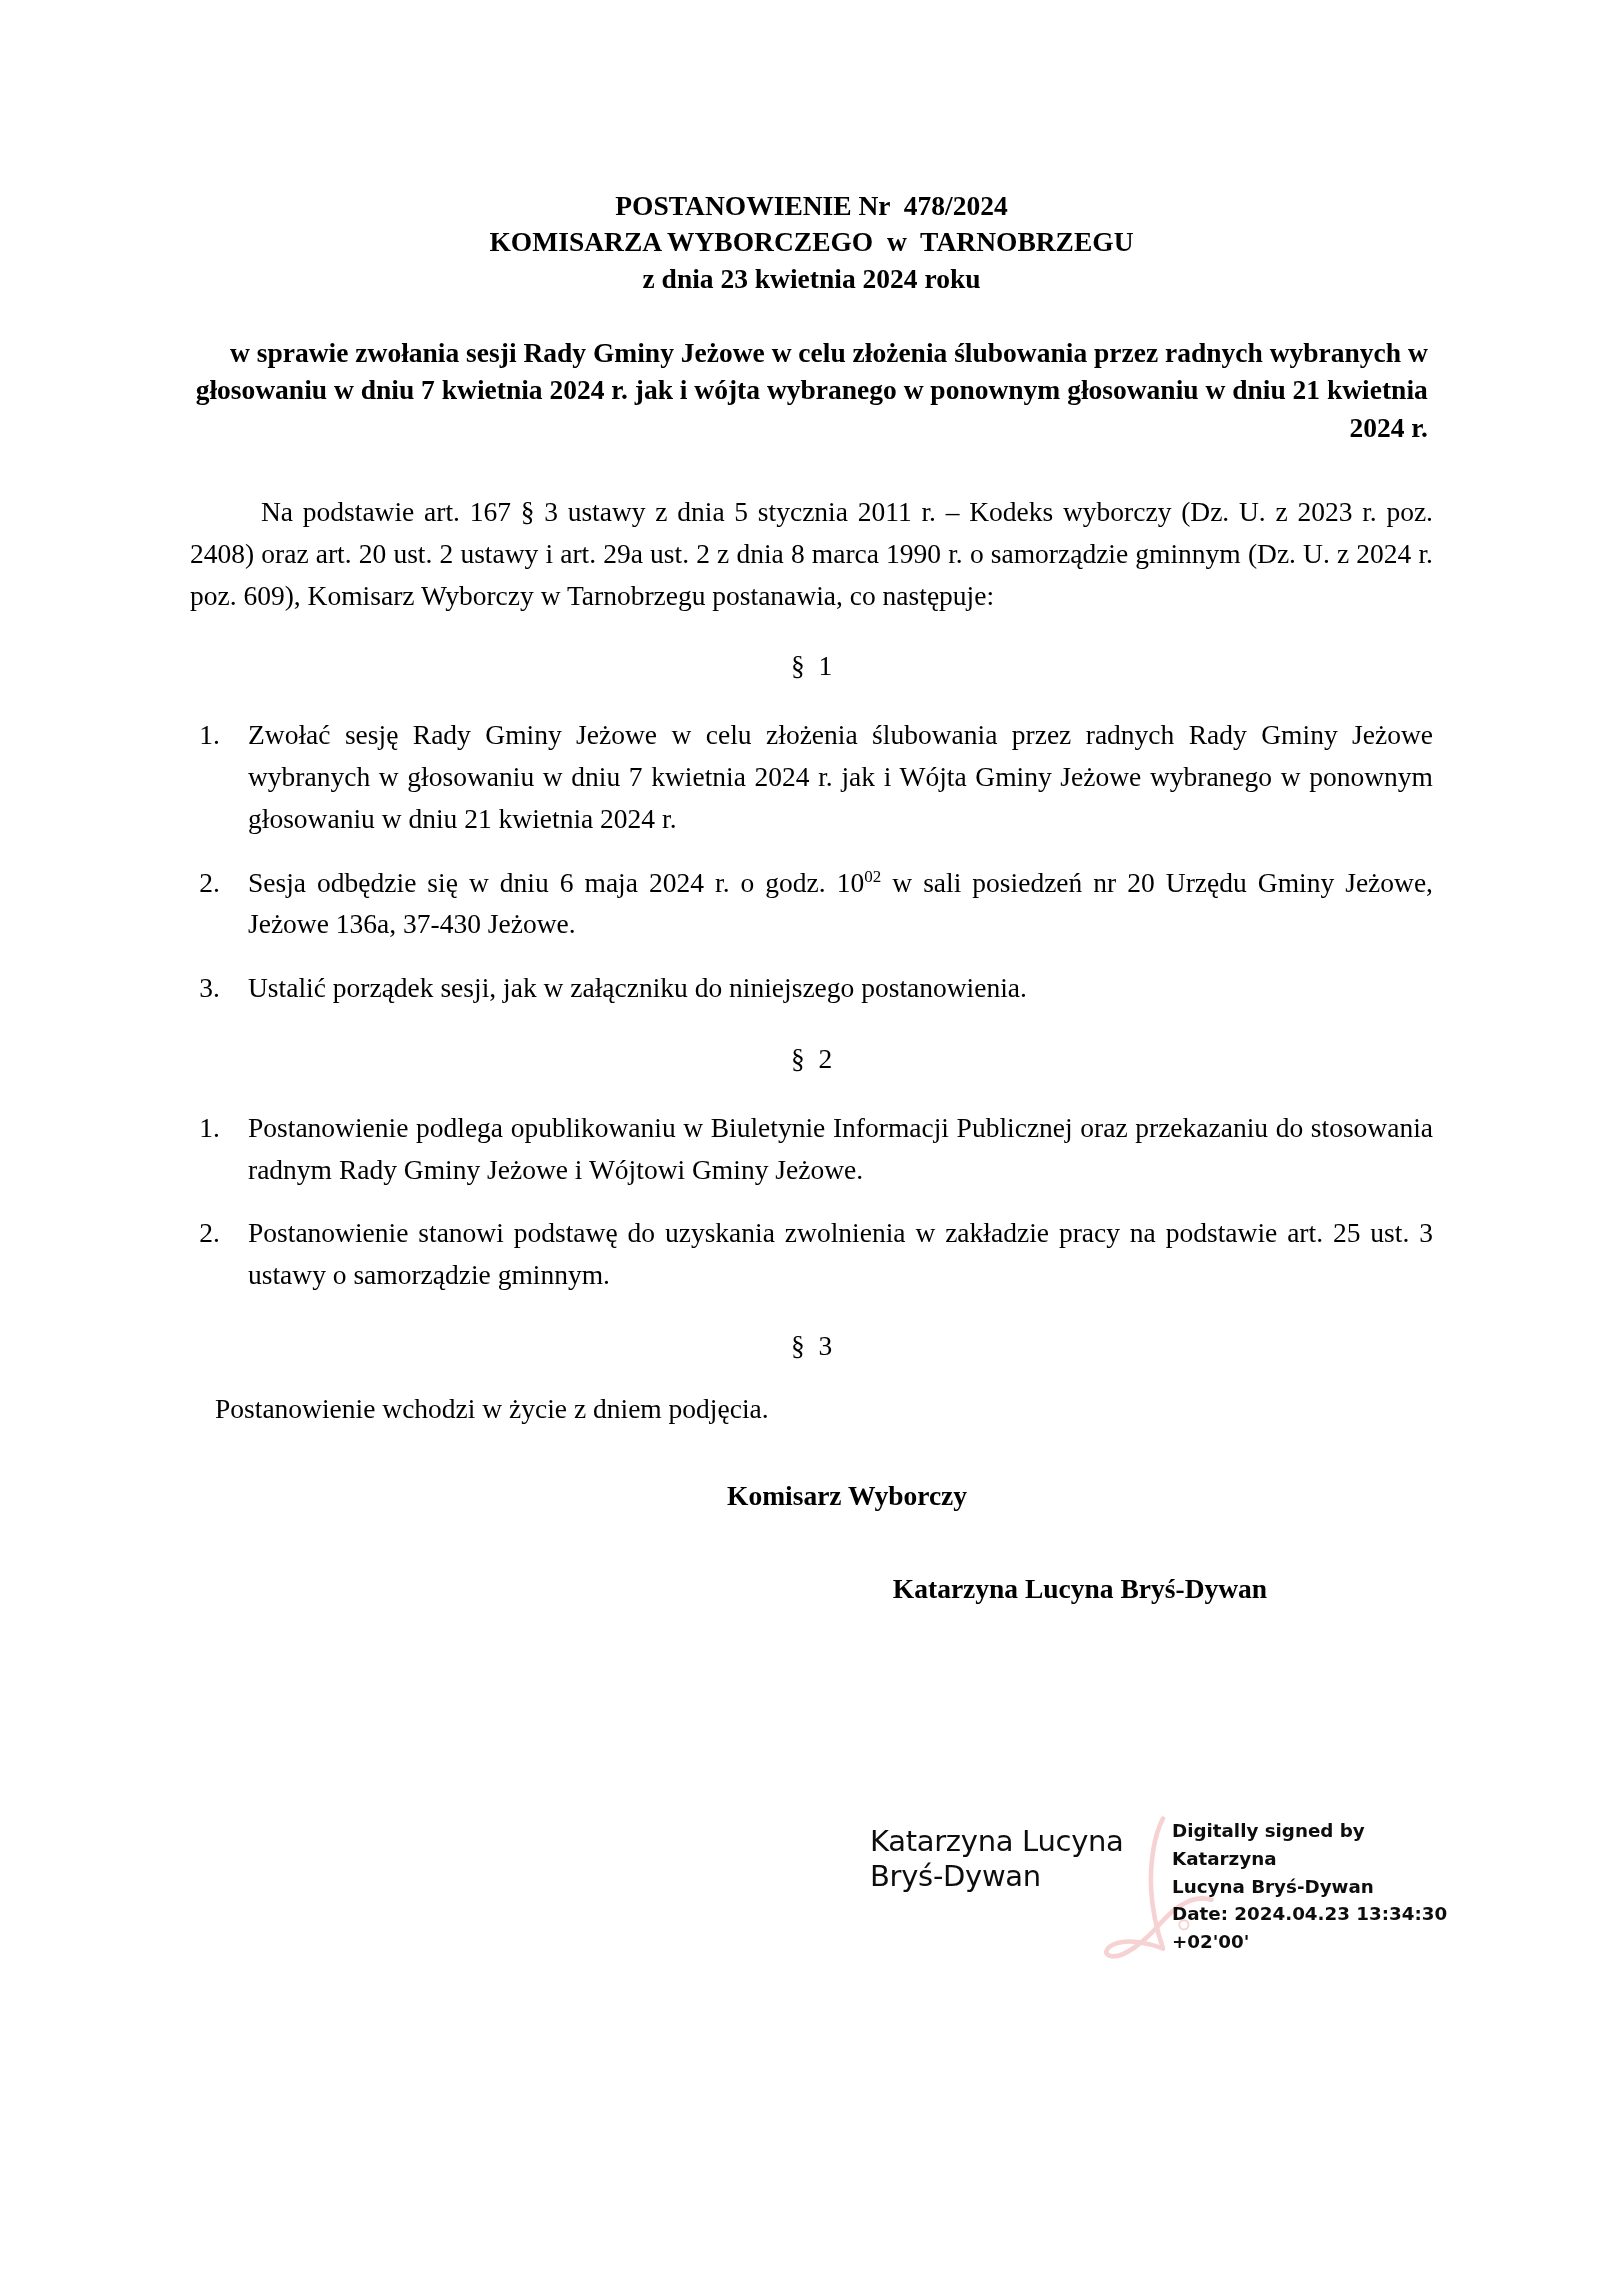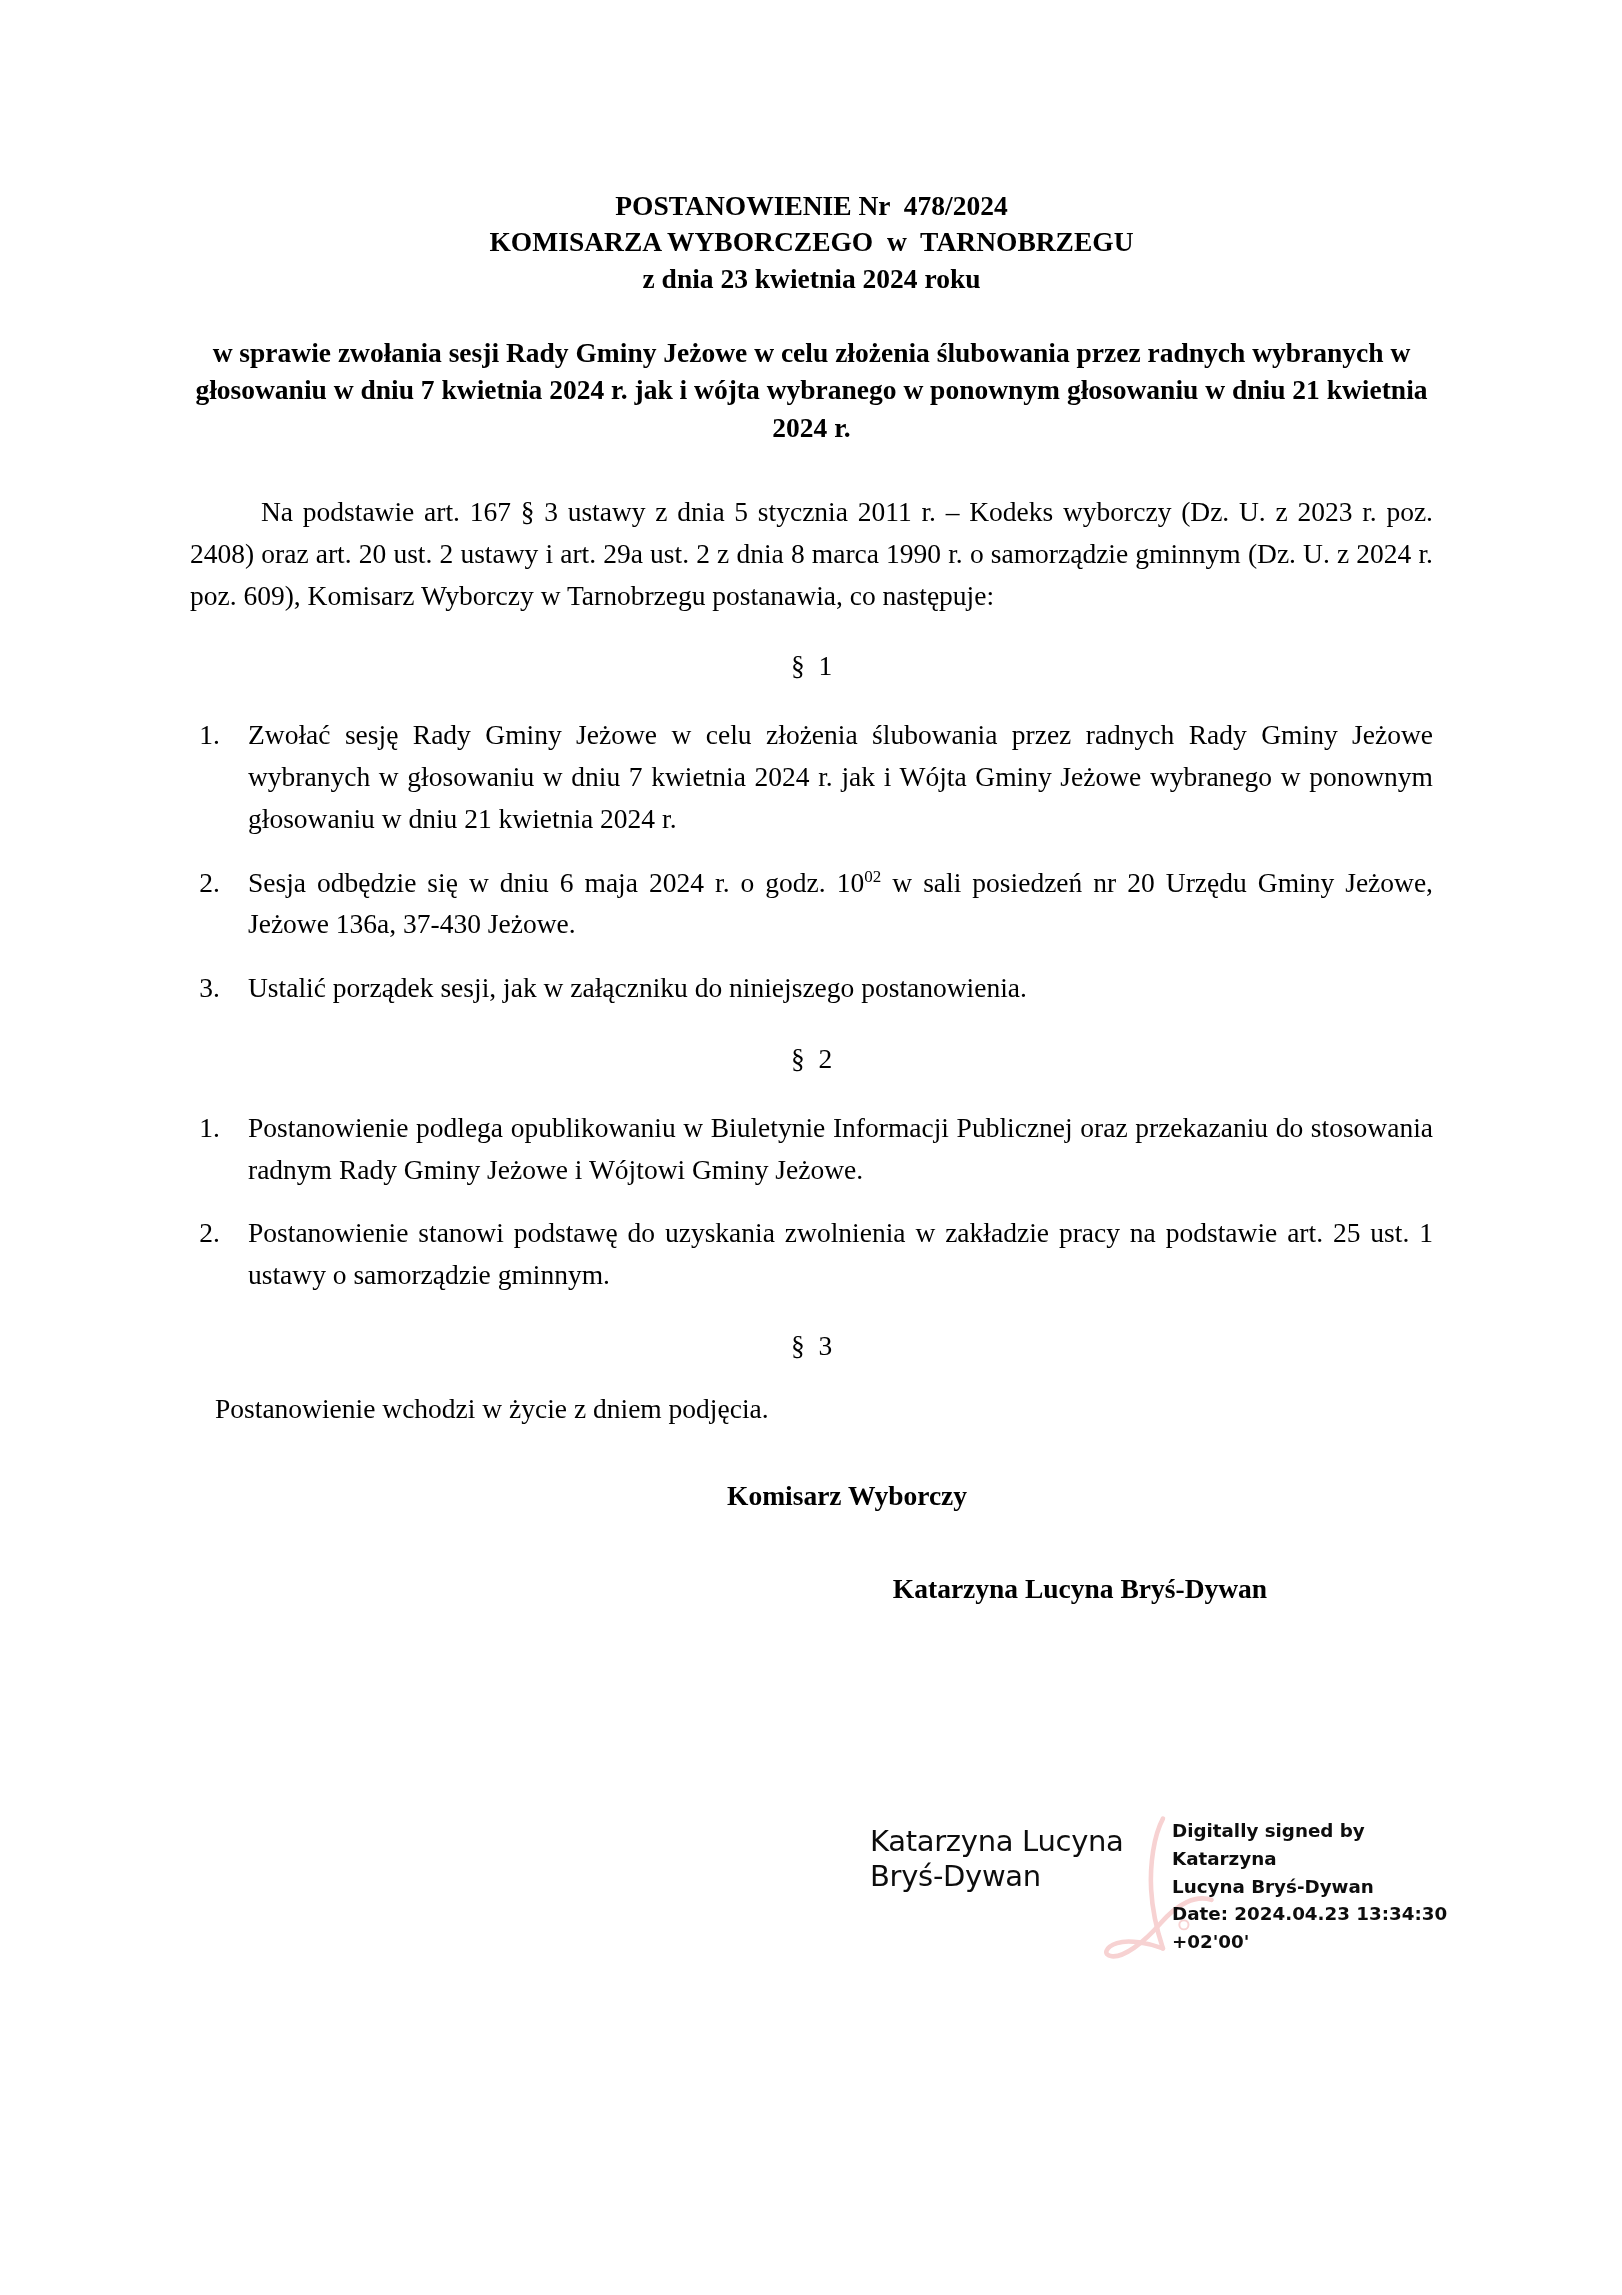--- a/index.html
+++ b/index.html
@@ -32,21 +32,21 @@
     margin-top: 188px;
     text-align: center;
     font-weight: bold;
     font-size: 27.5px;
     line-height: 1.32;
   }
   .title-line { white-space: pre; }
 
   .subject-block {
     margin-top: 37px;
-    text-align: center;
+    text-align: right;
     font-weight: bold;
     font-size: 27.5px;
     line-height: 1.36;
     padding: 0 5.2px;
   }
 
   
   .intro {
     margin-top: 45px;
     font-size: 27.5px;
@@ -184,21 +184,21 @@
         <span class="num">3.</span><span>Ustalić porządek sesji, jak w załączniku do niniejszego postanowienia.</span>
       </li>
     </ol>
 
     <div class="section-mark">§  2</div>
     <ol class="clauses">
       <li class="first">
         <span class="num">1.</span><span>Postanowienie podlega opublikowaniu w Biuletynie Informacji Publicznej oraz przekazaniu do stosowania radnym Rady Gminy Jeżowe i Wójtowi Gminy Jeżowe.</span>
       </li>
       <li>
-        <span class="num">2.</span><span>Postanowienie stanowi podstawę do uzyskania zwolnienia w zakładzie pracy na podstawie art. 25 ust. 1 ustawy o samorządzie gminnym.</span>
+        <span class="num">2.</span><span>Postanowienie stanowi podstawę do uzyskania zwolnienia w zakładzie pracy na podstawie art. 25 ust. 3 ustawy o samorządzie gminnym.</span>
       </li>
     </ol>
 
     <div class="section-mark">§  3</div>
     <p class="final-para">Postanowienie wchodzi w życie z dniem podjęcia.</p>
 
     <div class="signature-role">
       <div>Komisarz Wyborczy</div>
     </div>
     <div class="signature-name">Katarzyna Lucyna Bryś-Dywan</div>

